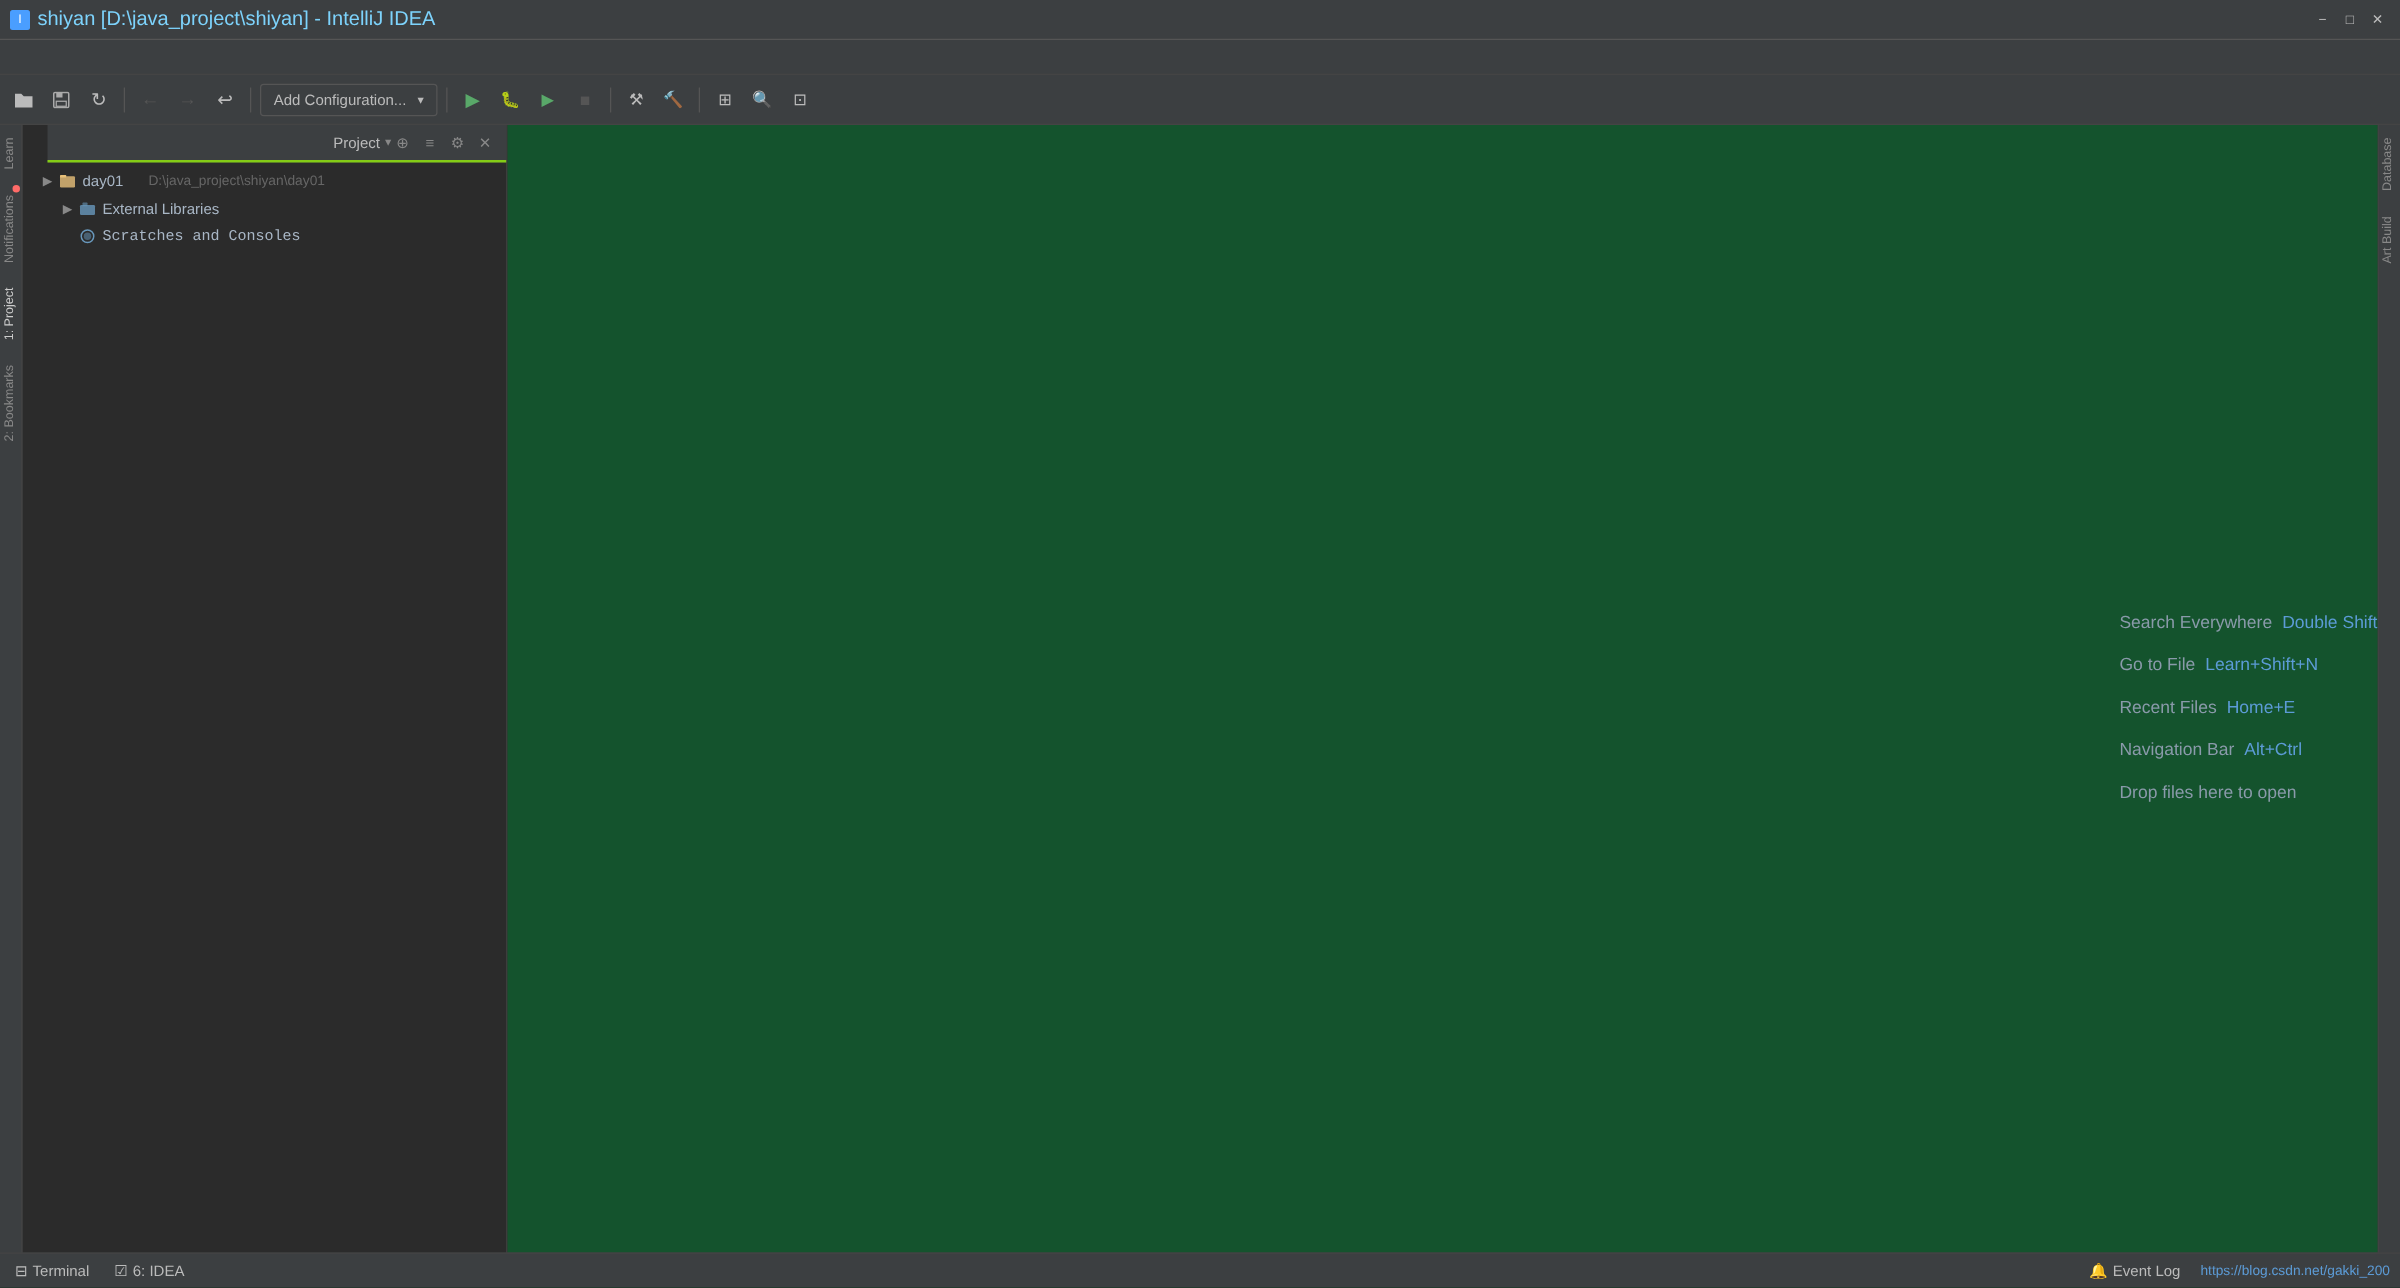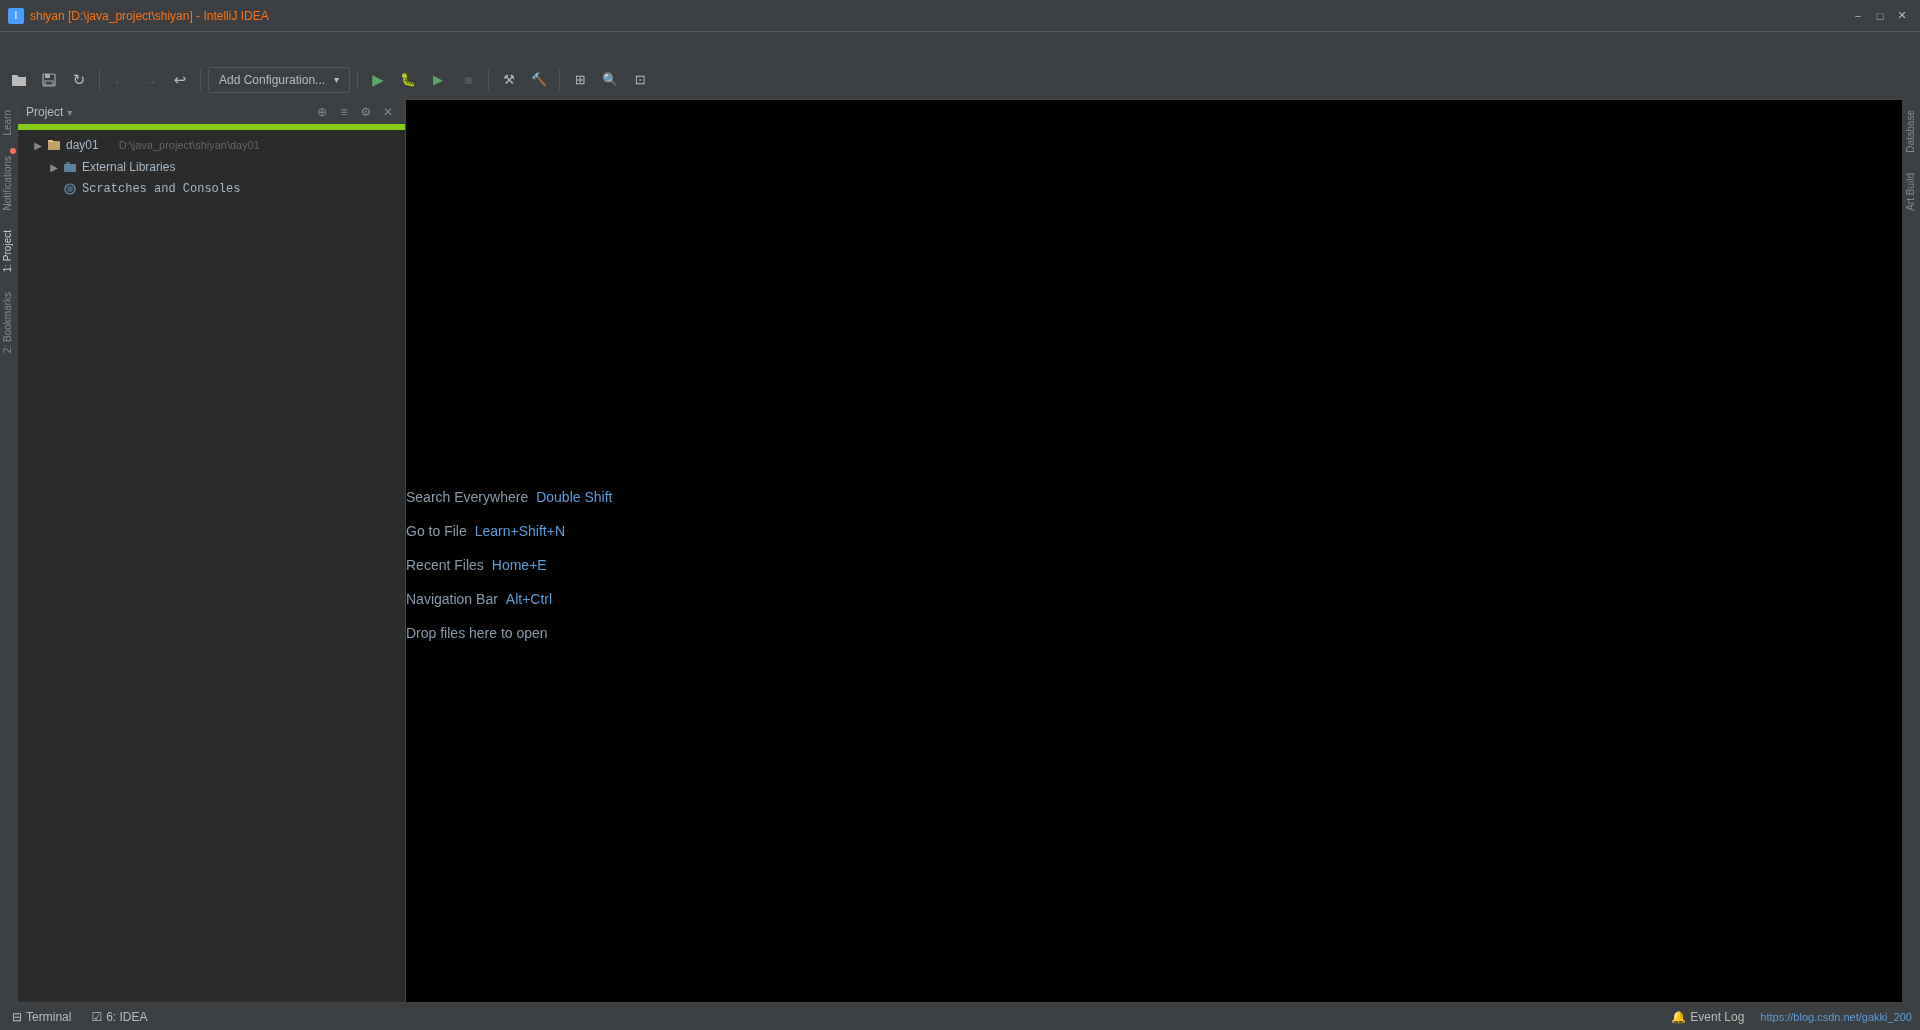--- a/index.html
+++ b/index.html
@@ -23,22 +23,22 @@
       justify-content: space-between;
       padding: 0 8px;
       border-bottom: 1px solid #555;
     }
     .title-bar-left {
       display: flex;
       align-items: center;
       gap: 6px;
     }
     .title-bar-title {
-      font-size: 12px;
-      color: #f97316;
+      font-size: 16px;
+      color: #7dd3fc;
     }
     .title-bar-controls {
       display: flex;
       align-items: center;
       gap: 2px;
     }
     .title-btn {
       width: 20px;
       height: 20px;
       display: flex;
@@ -108,23 +108,24 @@
       background: #2b2b2b;
       border-right: 1px solid #444;
       display: flex;
       flex-direction: column;
     }
     .sidebar-header {
       height: 30px;
       background: #3c3f41;
       display: flex;
       align-items: center;
-      justify-content: space-between;
+      justify-content: flex-end;
       padding: 0 8px;
-      border-bottom: 6px solid #84cc16;
+      border-bottom: 2px solid #84cc16;
+      margin-left: 20px;
     }
     .sidebar-header-title {
       font-size: 12px;
       color: #bbbbbb;
       display: flex;
       align-items: center;
       gap: 4px;
     }
     .sidebar-header-actions {
       display: flex;
@@ -177,24 +178,24 @@
     }
     .tree-path {
       font-size: 11px;
       color: #666;
       margin-left: 20px;
     }
 
     
     .content-area {
       flex: 1;
-      background: #000000;
+      background: #14532d;
       display: flex;
       flex-direction: column;
-      align-items: flex-start;
+      align-items: flex-end;
       justify-content: center;
       position: relative;
     }
     .welcome-content {
       display: flex;
       flex-direction: column;
       gap: 18px;
       align-items: flex-start;
     }
     .welcome-row {

